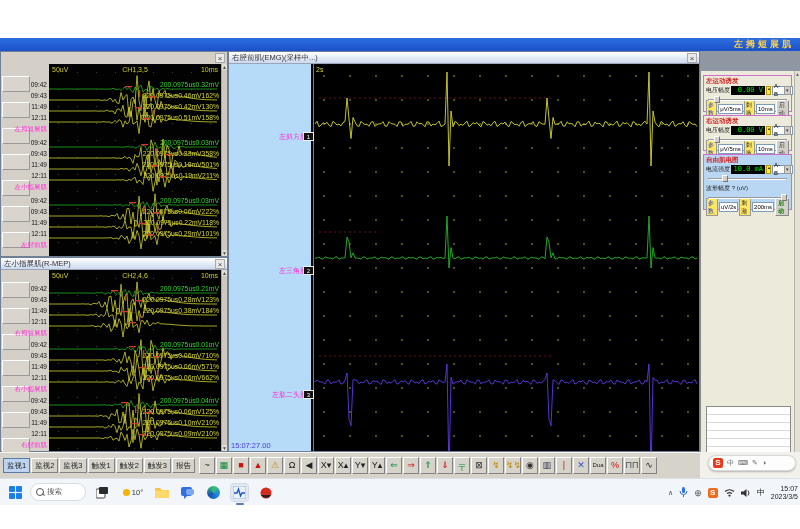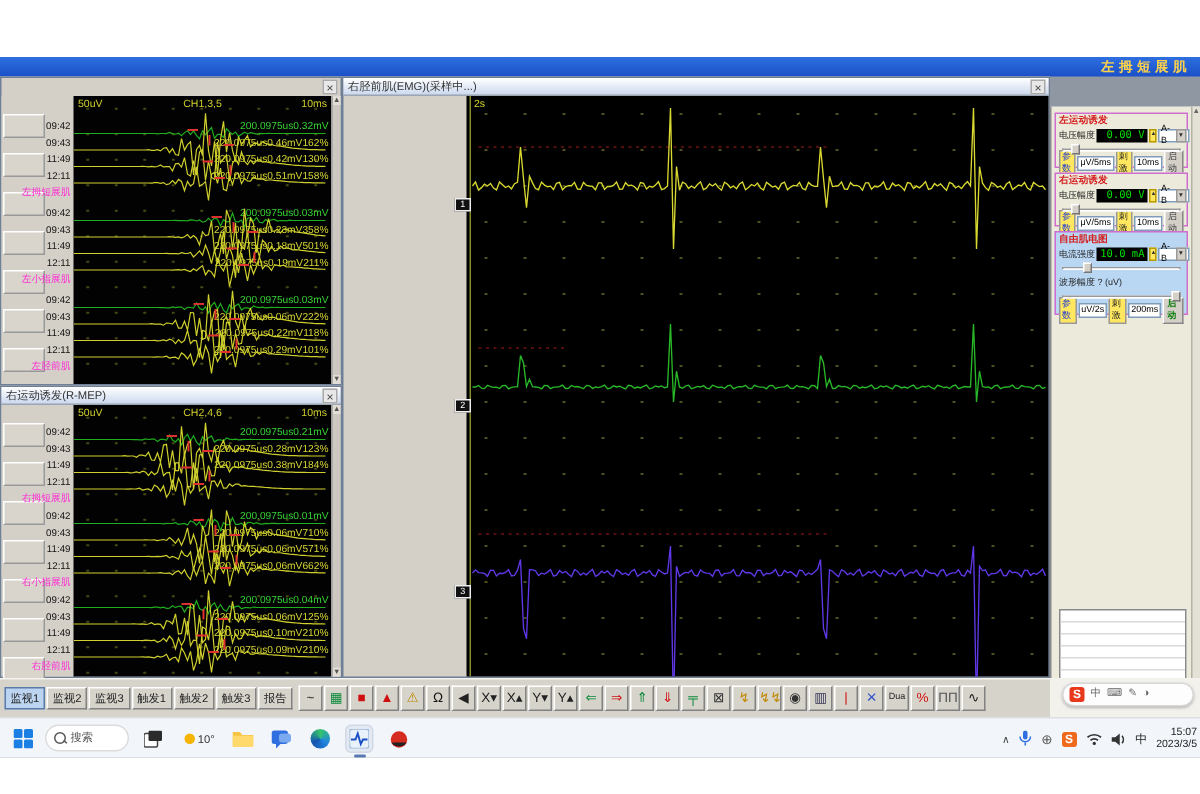--- a/index.html
+++ b/index.html
@@ -186,21 +186,21 @@
           </svg>
         </div>
       <div class="vscroll" style="top:0;">
         <span class="arr" style="top:0;">▲</span>
         <span class="arr" style="bottom:0;">▼</span>
       </div>
     </div>
   </div>
 
   <div class="panel" id="rmep" style="left:0;top:219px;width:228px;height:195px;">
-    <div class="ptitle">右运动诱发(R-MEP)</div>
+    <div class="ptitle">左小指展肌(R-MEP)</div>
     <div class="pclose">×</div>
     <div class="pbody" id="rmep-body">
       <div class="gutter">
           <div class="gut-box" style="top: 12px;"></div>
           <div class="gut-box" style="top: 38px;"></div>
           <div class="gut-box" style="top: 64px;"></div>
           <div class="gut-box" style="top: 90px;"></div>
           <div class="gut-box" style="top: 116px;"></div>
           <div class="gut-box" style="top: 142px;"></div>
           <div class="gut-box" style="top: 168px;"></div>
@@ -273,20 +273,26 @@
         <span class="arr" style="top:0;">▲</span>
         <span class="arr" style="bottom:0;">▼</span>
       </div>
     </div>
   </div>
 
   <div class="panel" id="emg" style="left:228px;top:13px;width:472px;height:401px;">
     <div class="ptitle">右胫前肌(EMG)(采样中...)</div>
     <div class="pclose">×</div>
     <div class="pbody" id="emg-body">
+      <div id="emg-strip">
+        <span id="emg-timestamp">15:07:27.00</span>
+      <div class="emg-label" style="top: 68px;">左斜方肌</div>
+          <div class="emg-label" style="top: 202px;">左三角肌</div>
+          <div class="emg-label" style="top: 326px;">左肱二头肌</div>
+        </div>
       <div id="emg-plot">
         <div class="emg-axis"></div>
         <span id="emg-timescale">2s</span>
       <svg width="390" height="388" style="position: absolute; left: 0px; top: 0px;">
             <path d="M8 34 H 243" stroke="#6d1212" stroke-width="1" stroke-dasharray="2 3" fill="none"></path>
             <path d="M4 60 L6 57.3 L8 62.7 L10 61.1 L12 58.7 L14 60.0 L16 58.3 L18 61.4 L20 62.6 L22 57.3 L24 59.1 L26 61.0 L28 60.0 L30 61.9 L32 58.5 L34 57.5 L36 34.0 L38 55.0 L40 74.5 L42 53.5 L44 57.9 L46 61.7 L48 62.5 L50 57.4 L52 59.4 L54 60.5 L56 60.1 L58 62.3 L60 58.2 L62 57.6 L64 62.5 L66 60.5 L68 59.8 L70 59.8 L72 57.6 L74 62.0 L76 62.2 L78 57.6 L80 59.6 L82 60.0 L84 60.3 L86 62.5 L88 57.9 L90 57.9 L92 62.3 L94 60.3 L96 60.3 L98 59.6 L100 57.4 L102 62.2 L104 62.0 L106 57.8 L108 59.8 L110 59.4 L112 60.5 L114 62.7 L116 57.7 L118 58.2 L120 62.0 L122 60.1 L124 60.8 L126 59.3 L128 57.2 L130 62.4 L132 61.7 L134 60.0 L136 8.0 L138 102.0 L140 47.0 L142 62.8 L144 57.5 L146 58.5 L148 61.6 L150 60.0 L152 61.4 L154 59.0 L156 57.2 L158 62.5 L160 61.3 L162 58.6 L164 60.0 L166 58.4 L168 61.1 L170 62.8 L172 57.5 L174 58.8 L176 61.2 L178 60.0 L180 61.8 L182 58.7 L184 57.3 L186 62.5 L188 61.0 L190 59.0 L192 60.0 L194 58.0 L196 61.4 L198 62.7 L200 57.5 L202 59.1 L204 60.7 L206 60.0 L208 62.2 L210 58.4 L212 57.4 L214 62.5 L216 60.7 L218 59.6 L220 59.9 L222 57.6 L224 61.7 L226 62.5 L228 57.6 L230 59.4 L232 60.2 L234 60.2 L236 34.0 L238 55.0 L240 74.5 L242 53.5 L244 60.4 L246 60.1 L248 59.8 L250 57.3 L252 62.0 L254 62.2 L256 57.8 L258 59.7 L260 59.6 L262 60.3 L264 62.8 L266 57.9 L268 57.9 L270 62.1 L272 60.2 L274 60.7 L276 59.6 L278 57.2 L280 62.2 L282 61.9 L284 58.1 L286 59.9 L288 59.1 L290 60.6 L292 62.9 L294 57.7 L296 58.2 L298 61.7 L300 60.1 L302 61.2 L304 59.3 L306 57.1 L308 62.3 L310 61.6 L312 58.4 L314 60.0 L316 58.6 L318 60.8 L320 62.9 L322 57.6 L324 58.6 L326 61.3 L328 60.0 L330 61.7 L332 59.0 L334 57.1 L336 60.0 L338 8.0 L340 102.0 L342 47.0 L344 58.1 L346 61.1 L348 62.9 L350 57.6 L352 58.9 L354 60.9 L356 60.0 L358 62.1 L360 58.7 L362 57.2 L364 62.4 L366 60.9 L368 59.4 L370 60.0 L372 57.7 L374 61.4 L376 62.7 L378 57.6 L380 59.2 L382 60.4 L384 60.0 L386 62.5" fill="none" stroke="#d8d830" stroke-width="0.9"></path>
             <path d="M8 168 H 68" stroke="#6d1212" stroke-width="1" stroke-dasharray="2 3" fill="none"></path>
             <path d="M4 194 L6 194.0 L8 193.0 L10 194.8 L12 195.1 L14 192.8 L16 193.7 L18 194.2 L20 194.1 L22 195.0 L24 193.1 L26 192.9 L28 195.2 L30 194.2 L32 193.9 L34 193.9 L36 173.0 L38 178.0 L40 193.8 L42 188.8 L44 193.8 L46 194.0 L48 194.2 L50 195.2 L52 193.0 L54 193.1 L56 195.1 L58 194.1 L60 194.1 L62 193.8 L64 192.8 L66 195.0 L68 194.9 L70 193.0 L72 193.9 L74 193.7 L76 194.3 L78 195.2 L80 192.9 L82 193.2 L84 194.9 L86 194.0 L88 194.4 L90 193.7 L92 192.7 L94 195.1 L96 194.7 L98 193.2 L100 194.0 L102 193.5 L104 194.4 L106 195.3 L108 192.9 L110 193.3 L112 194.8 L114 194.0 L116 194.6 L118 193.5 L120 192.7 L122 195.2 L124 194.6 L126 193.3 L128 194.0 L130 193.3 L132 194.5 L134 194.0 L136 152.0 L138 204.0 L140 183.5 L142 194.0 L144 194.8 L146 193.4 L148 192.8 L150 195.2 L152 194.4 L154 193.6 L156 194.0 L158 193.1 L160 194.7 L162 195.2 L164 192.8 L166 193.6 L168 194.3 L170 194.0 L172 195.0 L174 193.3 L176 192.8 L178 195.1 L180 194.3 L182 193.8 L184 193.9 L186 192.9 L188 194.8 L190 195.1 L192 192.9 L194 193.8 L196 194.1 L198 194.1 L200 195.2 L202 193.1 L204 192.9 L206 195.1 L208 194.2 L210 194.1 L212 193.9 L214 192.8 L216 194.9 L218 195.0 L220 193.0 L222 193.9 L224 193.8 L226 194.2 L228 195.3 L230 193.0 L232 193.1 L234 195.0 L236 173.0 L238 178.0 L240 193.8 L242 188.8 L244 195.0 L246 194.9 L248 193.1 L250 193.9 L252 193.6 L254 194.3 L256 195.3 L258 192.9 L260 193.2 L262 194.8 L264 194.0 L266 194.5 L268 193.7 L270 192.7 L272 195.1 L274 194.7 L276 193.3 L278 194.0 L280 193.3 L282 194.4 L284 195.3 L286 192.9 L288 193.4 L290 194.6 L292 194.0 L294 194.8 L296 193.5 L298 192.7 L300 195.1 L302 194.6 L304 193.5 L306 194.0 L308 193.1 L310 194.5 L312 195.3 L314 192.9 L316 193.5 L318 194.4 L320 194.0 L322 195.0 L324 193.4 L326 192.7 L328 195.1 L330 194.4 L332 193.7 L334 194.0 L336 194.0 L338 152.0 L340 204.0 L342 183.5 L344 193.7 L346 194.2 L348 194.0 L350 195.1 L352 193.3 L354 192.8 L356 195.1 L358 194.3 L360 194.0 L362 193.9 L364 192.8 L366 194.8 L368 195.1 L370 193.0 L372 193.8 L374 193.9 L376 194.1 L378 195.3 L380 193.1 L382 192.9 L384 195.0 L386 194.2" fill="none" stroke="#28b828" stroke-width="0.9"></path>
             <path d="M8 292 H 243" stroke="#6d1212" stroke-width="1" stroke-dasharray="2 3" fill="none"></path>
             <path d="M4 318 L6 315.9 L8 317.7 L10 317.9 L12 318.3 L14 320.2 L16 316.1 L18 316.3 L20 320.0 L22 318.2 L24 318.3 L26 317.6 L28 315.8 L30 320.0 L32 319.6 L34 316.1 L36 309.0 L38 355.0 L40 361.8 L42 315.8 L44 315.9 L46 316.5 L48 319.7 L50 318.1 L52 318.7 L54 317.4 L56 315.7 L58 320.1 L60 319.4 L62 316.4 L64 318.0 L66 317.0 L68 318.8 L70 320.4 L72 315.8 L74 316.8 L76 319.4 L78 318.0 L80 319.2 L82 317.1 L84 315.6 L86 320.2 L88 319.1 L90 316.8 L92 318.0 L94 316.6 L96 319.0 L98 320.3 L100 315.8 L102 317.1 L104 319.0 L106 318.0 L108 319.6 L110 316.8 L112 315.7 L114 320.2 L116 318.8 L118 317.2 L120 318.0 L122 316.3 L124 319.3 L126 320.2 L128 315.8 L130 317.3 L132 318.6 L134 318.0 L136 300.0 L138 410.0 L140 313.5 L142 320.2 L144 318.6 L146 317.6 L148 317.9 L150 316.0 L152 319.5 L154 320.1 L156 315.9 L158 317.6 L160 318.1 L162 318.2 L164 320.2 L166 316.3 L168 316.0 L170 320.0 L172 318.3 L174 318.1 L176 317.7 L178 315.7 L180 319.8 L182 319.9 L184 316.1 L186 317.8 L188 317.7 L190 318.3 L192 320.3 L194 316.1 L196 316.3 L198 319.8 L200 318.2 L202 318.6 L204 317.6 L206 315.6 L208 319.9 L210 319.6 L212 316.3 L214 317.9 L216 317.2 L218 318.6 L220 320.4 L222 316.0 L224 316.5 L226 319.5 L228 318.0 L230 319.0 L232 317.3 L234 315.5 L236 309.0 L238 355.0 L240 361.8 L242 315.8 L244 316.8 L246 318.8 L248 320.5 L250 315.9 L252 316.8 L254 319.1 L256 318.0 L258 319.4 L260 317.1 L262 315.6 L264 320.1 L266 319.0 L268 317.1 L270 318.0 L272 316.4 L274 319.0 L276 320.4 L278 315.9 L280 317.1 L282 318.7 L284 318.0 L286 319.8 L288 316.8 L290 315.7 L292 320.1 L294 318.8 L296 317.5 L298 318.0 L300 316.0 L302 319.3 L304 320.3 L306 315.9 L308 317.4 L310 318.3 L312 318.1 L314 320.1 L316 316.6 L318 315.8 L320 320.0 L322 318.5 L324 317.9 L326 317.9 L328 315.8 L330 319.5 L332 320.1 L334 316.1 L336 318.0 L338 300.0 L340 410.0 L342 313.5 L344 316.4 L346 316.0 L348 319.8 L350 318.3 L352 318.4 L354 317.7 L356 315.6 L358 319.7 L360 319.8 L362 316.3 L364 317.8 L366 317.4 L368 318.4 L370 320.5 L372 316.2 L374 316.3 L376 319.6 L378 318.1 L380 318.9 L382 317.5 L384 315.5 L386 319.9" fill="none" stroke="#6038e8" stroke-width="0.9"></path>

